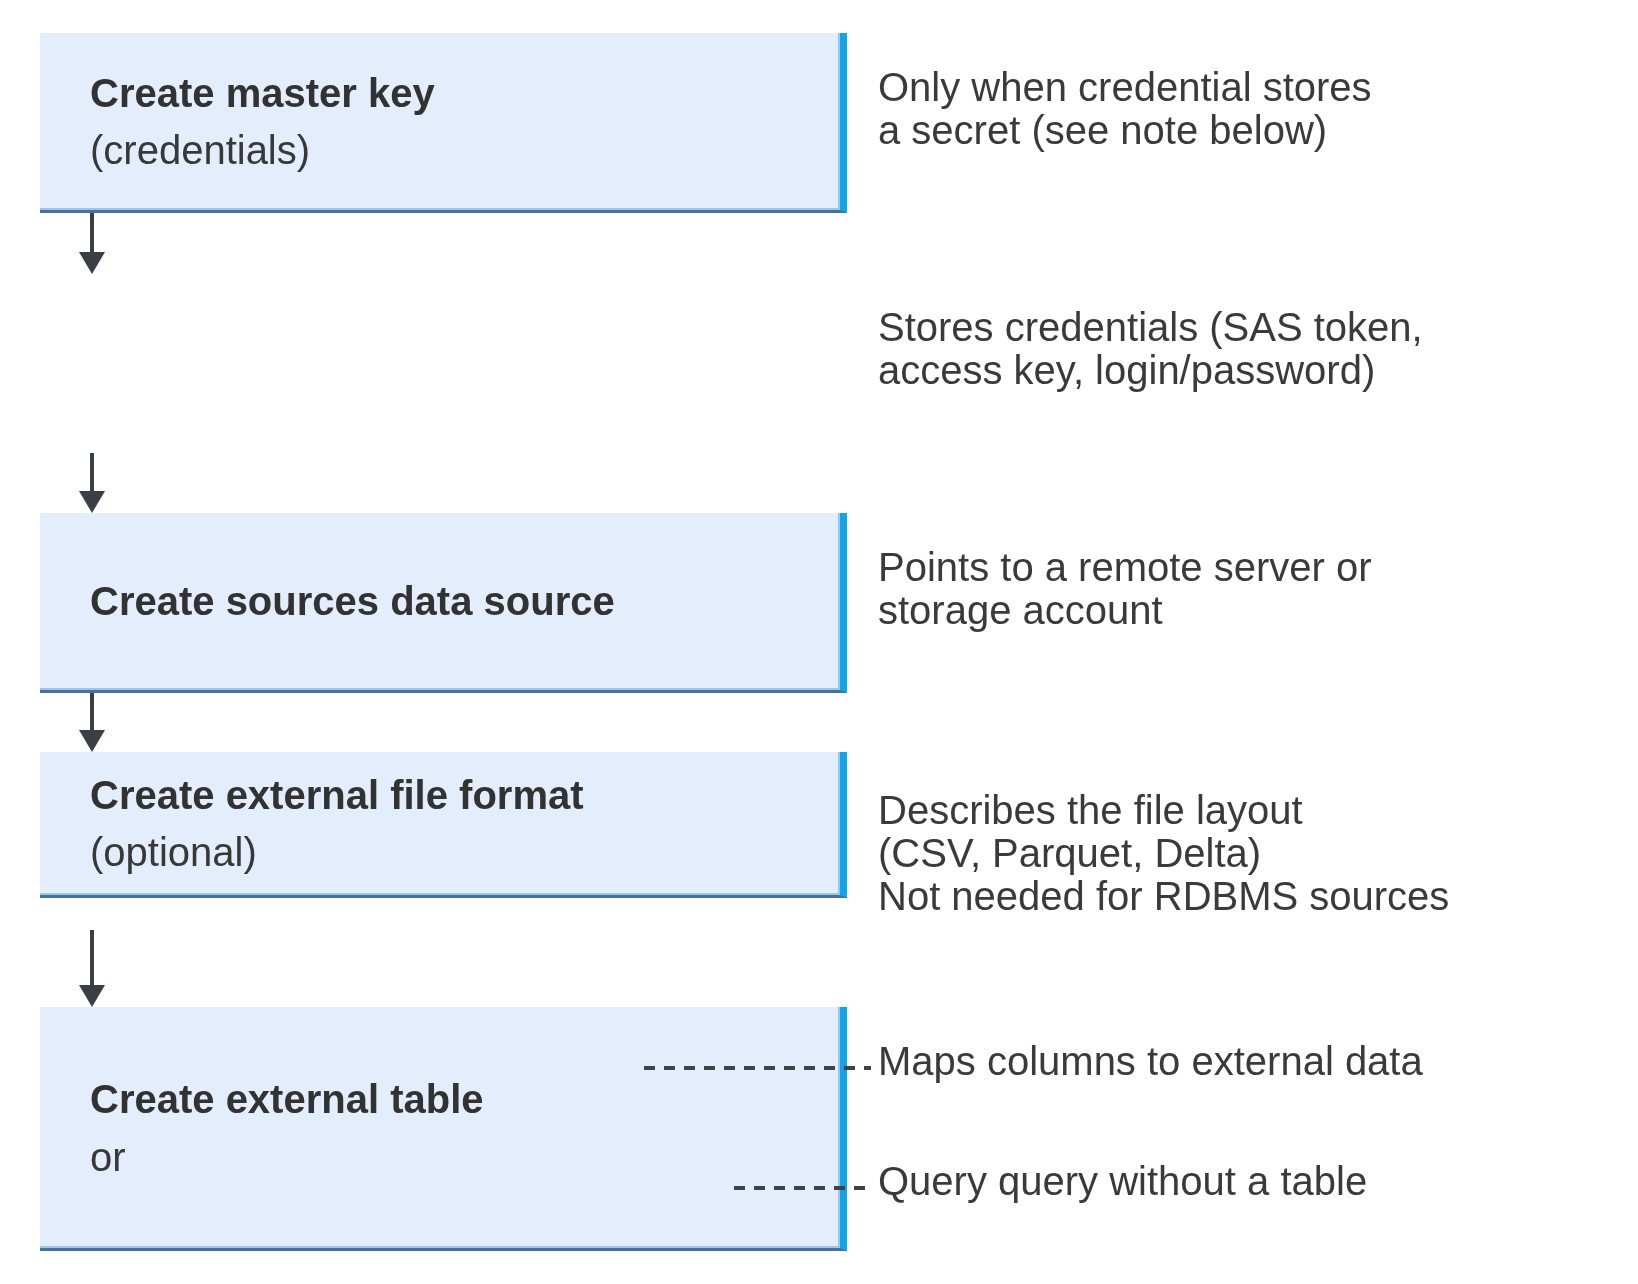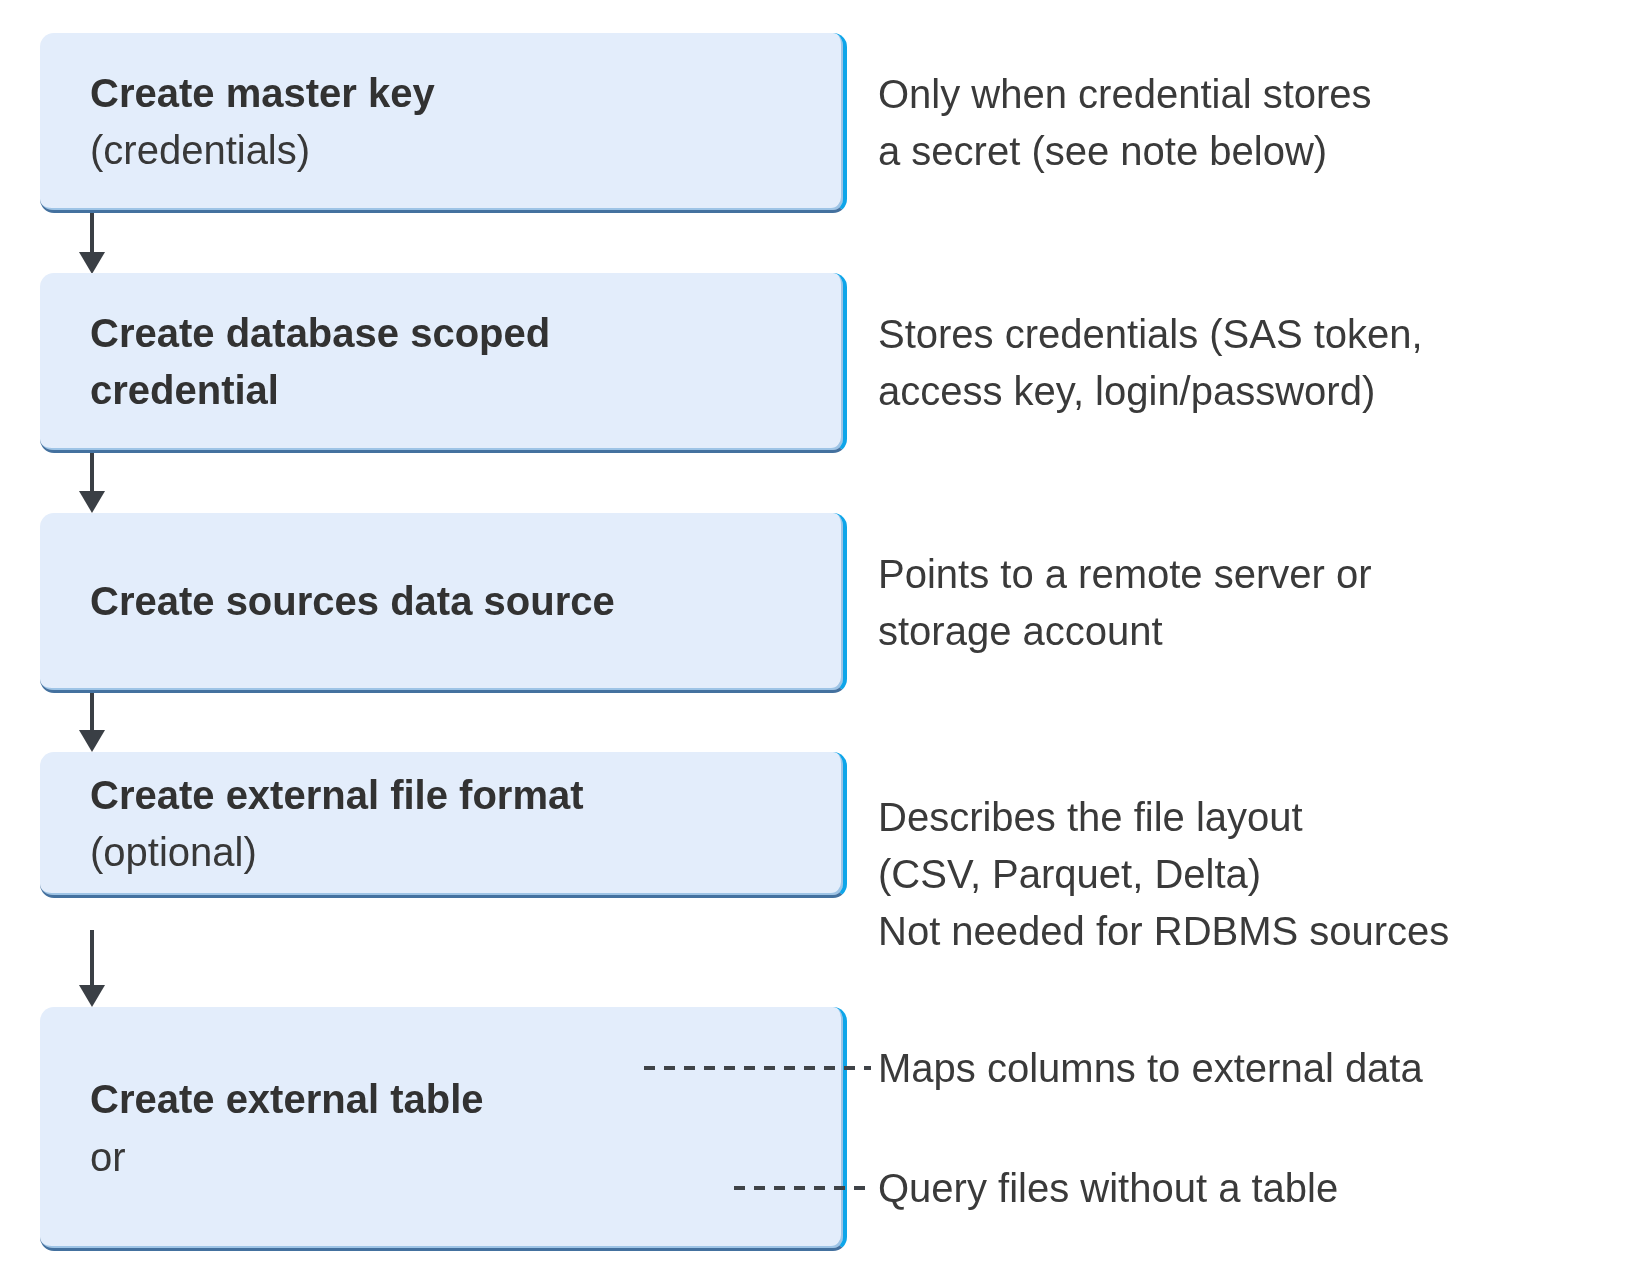--- a/index.html
+++ b/index.html
@@ -10,28 +10,27 @@
     background: #ffffff;
     font-family: "Liberation Sans", "DejaVu Sans", sans-serif;
     overflow: hidden;
   }
   .box {
     position: absolute;
     left: 40px;
     width: 807px;
     box-sizing: border-box;
     background: #e3edfb;
-    border-right: 4px solid #0ea5e9;
+    border-right: 7px solid #0ea5e9;
     border-bottom: 3px solid #44719f;
     box-shadow: inset -2px -2px 0 #9ec4e6;
     display: flex;
     flex-direction: column;
     justify-content: center;
     padding-left: 50px;
-    border-radius: 14px;
   }
   #box-1 { top: 33px;   height: 180px; }
   #box-2 { top: 273px;  height: 180px; }
   #box-3 { top: 513px;  height: 180px; }
   #box-4 { top: 752px;  height: 146px; }
   #box-5 { top: 1007px; height: 244px; }
 
   .title {
     font-size: 40px;
     line-height: 57px;
@@ -47,21 +46,21 @@
     white-space: pre-line;
   }
   .inline-line { font-size: 40px; line-height: 58px; color: #323232; }
   .inline-line .b { font-weight: 700; }
   .inline-line .r { font-weight: 400; color: #383838; }
 
   .note {
     position: absolute;
     left: 878px;
     font-size: 40px;
-    line-height: 57px;
+    line-height: 43px;
     font-weight: 400;
     color: #3a3a3a;
     white-space: pre-line;
   }
   #note-1 { top: 66px;  }
   #note-2 { top: 306px; }
   #note-3 { top: 546px; }
   #note-4 { top: 755px; margin-top: 34px; }
   #note-5a { top: 1040px; }
   #note-5b { top: 1160px; }
@@ -79,24 +78,20 @@
     <div class="plain">(credentials)</div>
   </div>
   <div class="note" id="note-1">Only when credential stores
 a secret (see note below)</div>
 
   <svg class="arrow" style="top:213px" width="30" height="61" viewBox="0 0 30 61">
     <line x1="15" y1="0" x2="15" y2="41" stroke="#3a3f45" stroke-width="4"></line>
     <polygon points="2,39 28,39 15,61" fill="#3a3f45"></polygon>
   </svg>
 
-  <div class="box" id="box-2">
-    <div class="title">Create database scoped
-credential</div>
-  </div>
   <div class="note" id="note-2">Stores credentials (SAS token,
 access key, login/password)</div>
 
   <svg class="arrow" style="top:453px" width="30" height="60" viewBox="0 0 30 60">
     <line x1="15" y1="0" x2="15" y2="40" stroke="#3a3f45" stroke-width="4"></line>
     <polygon points="2,38 28,38 15,60" fill="#3a3f45"></polygon>
   </svg>
 
   <div class="box" id="box-3">
     <div class="title">Create sources data source</div>
@@ -132,15 +127,15 @@
   </div>
 
   <svg class="connector" style="left:643px; top:1062px" width="229" height="12" viewBox="0 0 229 12">
     <line x1="1" y1="6" x2="228" y2="6" stroke="#3f4347" stroke-width="4" stroke-dasharray="11 9"></line>
   </svg>
   <svg class="connector" style="left:733px; top:1182px" width="139" height="12" viewBox="0 0 139 12">
     <line x1="1" y1="6" x2="138" y2="6" stroke="#3f4347" stroke-width="4" stroke-dasharray="11 9"></line>
   </svg>
 
   <div class="note" id="note-5a">Maps columns to external data</div>
-  <div class="note" id="note-5b">Query files without a table</div>
+  <div class="note" id="note-5b">Query query without a table</div>
 
 </div>
 
 </body></html>

